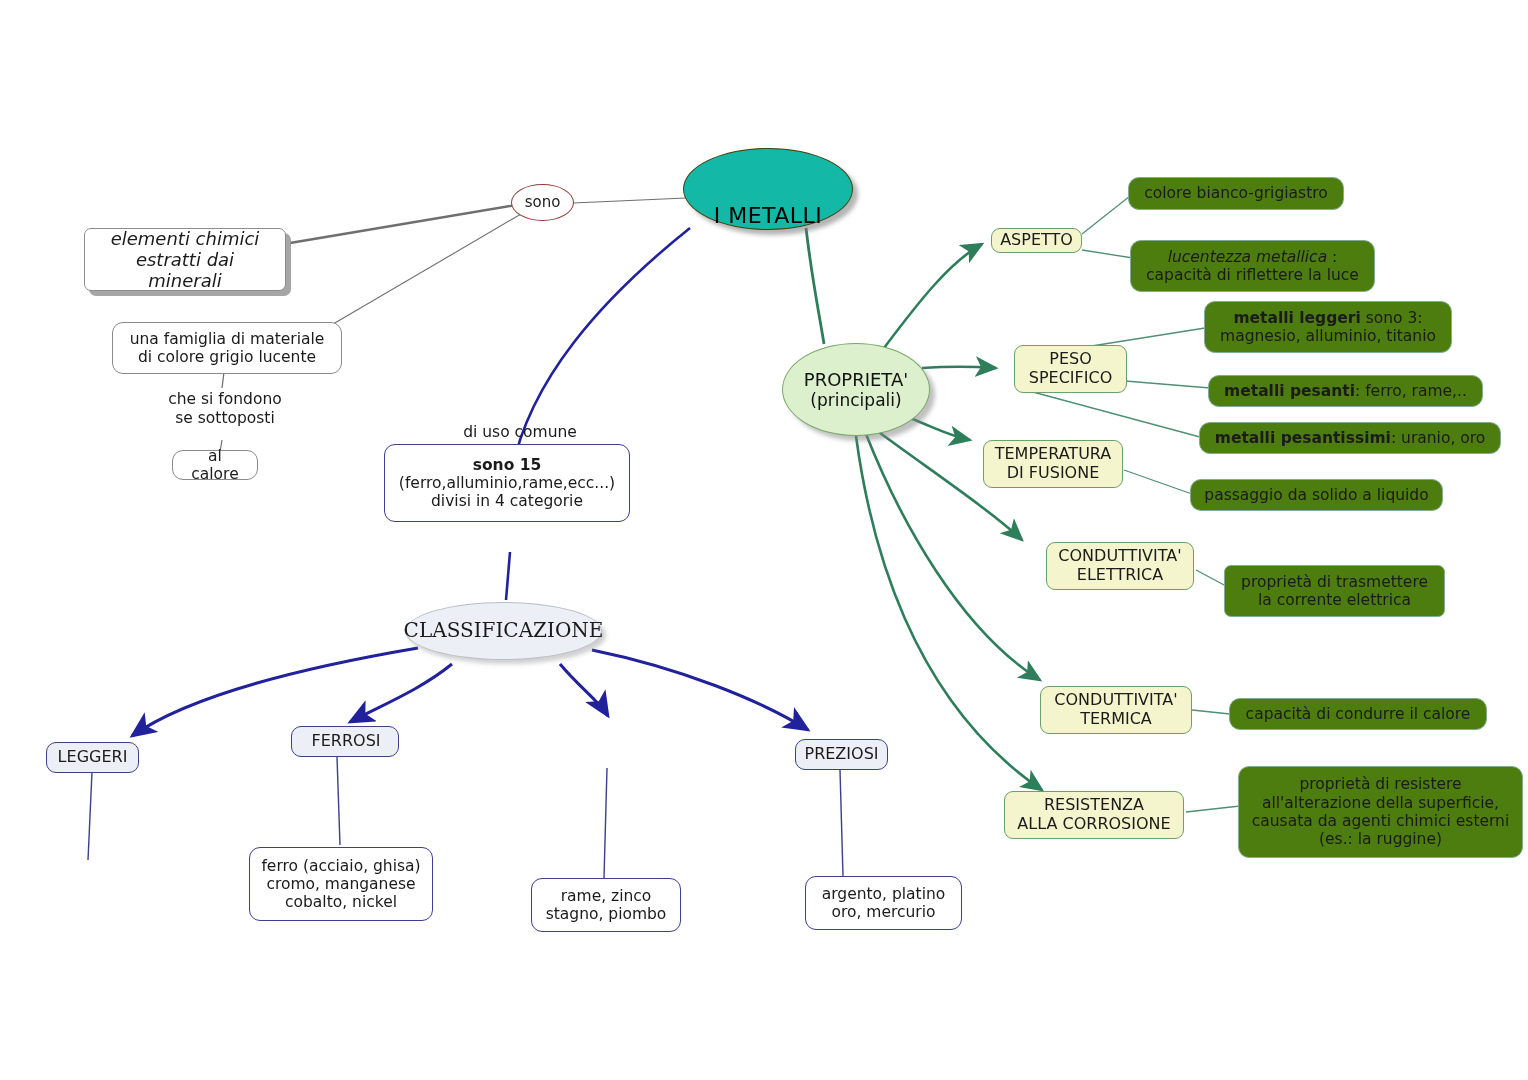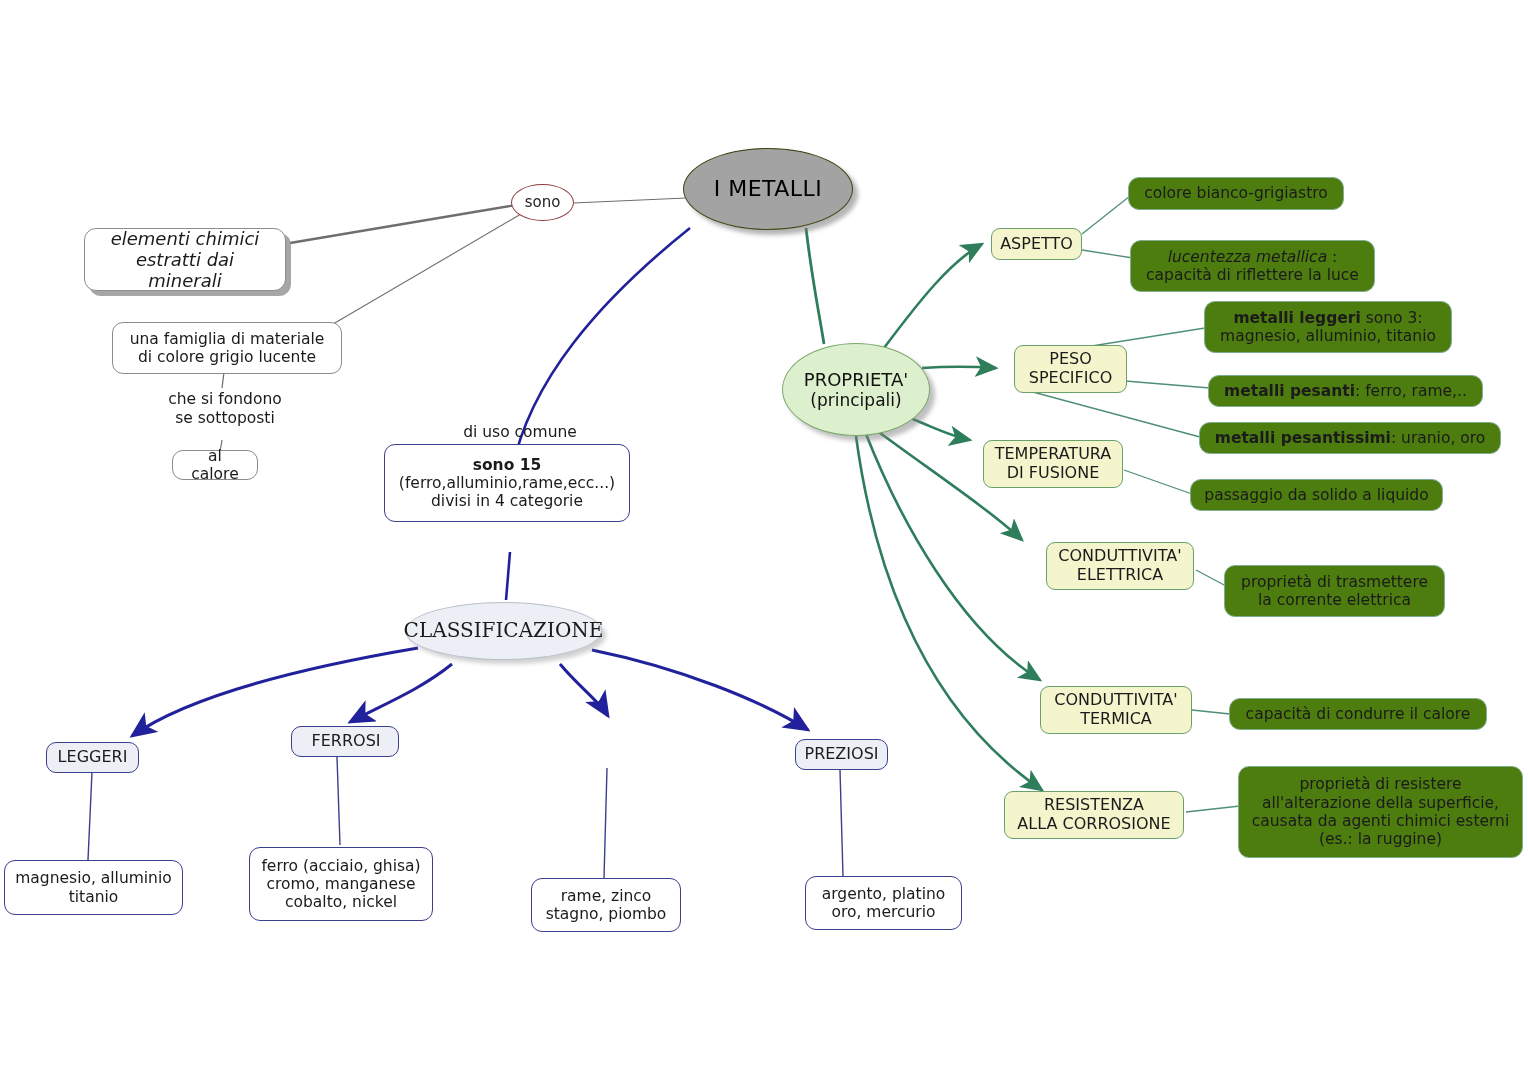--- a/index.html
+++ b/index.html
@@ -32,26 +32,27 @@
     justify-content: center;
     text-align: center;
     line-height: 1.18;
     color: #1b1b1b;
     z-index: 3;
   }
 
   
   .ellipse-main {
     border-radius: 50%;
-    background: #a3a3a3;
+    background: #14b8a6;
     border: 1.6px solid #44430f;
     box-shadow: 5px 5px 4px rgba(120,120,120,.55);
     font-size: 22px;
     letter-spacing: .5px;
     color: #000;
+    align-items: flex-end;
   }
   
   .ellipse-green {
     border-radius: 50%;
     background: #ddf0cd;
     border: 1.6px solid #79a86a;
     box-shadow: 5px 5px 4px rgba(130,130,130,.5);
     font-size: 18px;
     flex-direction: column;
     color: #111;
@@ -113,21 +114,21 @@
     background: #ffffff;
     border: 1.2px solid #8b8b8b;
     border-radius: 11px;
     font-size: 15.5px;
     padding: 6px 10px;
     flex-direction: column;
   }
   .box-shadow-sharp {
     background: #ffffff;
     border: 1.6px solid #8d8d8d;
-    border-radius: 12px;
+    border-radius: 7px;
     box-shadow: 5px 5px 0 rgba(150,150,150,.85);
     font-style: italic;
     font-size: 18px;
     padding: 7px 12px;
     flex-direction: column;
   }
 
   .plain-text {
     position: absolute;
     text-align: center;
@@ -253,24 +254,20 @@
   </div>
 
   <div class="node ellipse-green" style="left:782px; top:343px; width:148px; height:93px;">
     <span class="ln">PROPRIETA'</span>
     <span class="ln sub">(principali)</span>
   </div>
 
   <div class="node box-blue" style="left:46px; top:742px; width:93px; height:31px;">
     <span>LEGGERI</span>
   </div>
-  <div class="node box-white-blue" style="left:4px; top:860px; width:179px; height:55px;">
-    <span class="ln">magnesio, alluminio</span>
-    <span class="ln">titanio</span>
-  </div>
 
   <div class="node box-blue" style="left:291px; top:726px; width:108px; height:31px;padding-left:12px;">
     <span>FERROSI</span>
   </div>
   <div class="node box-white-blue" style="left:249px; top:847px; width:184px; height:74px;">
     <span class="ln">ferro (acciaio, ghisa)</span>
     <span class="ln">cromo, manganese</span>
     <span class="ln">cobalto, nickel</span>
   </div>
 
@@ -280,21 +277,21 @@
   </div>
 
   <div class="node box-blue" style="left:795px; top:739px; width:93px; height:31px;">
     <span>PREZIOSI</span>
   </div>
   <div class="node box-white-blue" style="left:805px; top:876px; width:157px; height:54px;">
     <span class="ln">argento, platino</span>
     <span class="ln">oro, mercurio</span>
   </div>
 
-  <div class="node box-yellow" style="left:991px; top:228px; width:91px; height:32px;">
+  <div class="node box-yellow" style="left:991px; top:228px; width:91px; height:25px;">
     <span>ASPETTO</span>
   </div>
   <div class="node box-white-green" style="left:1128px; top:177px; width:216px; height:33px;">
     <span>colore bianco-grigiastro</span>
   </div>
   <div class="node box-white-green" style="left:1130px; top:240px; width:245px; height:52px;">
     <span class="ln"><em class="ital">lucentezza metallica</em><span> :</span></span>
     <span class="ln">capacità di riflettere la luce</span>
   </div>
 
@@ -318,21 +315,21 @@
     <span class="ln">DI FUSIONE</span>
   </div>
   <div class="node box-white-green" style="left:1190px; top:479px; width:253px; height:32px;">
     <span>passaggio da solido a liquido</span>
   </div>
 
   <div class="node box-yellow" style="left:1046px; top:542px; width:148px; height:48px;">
     <span class="ln">CONDUTTIVITA'</span>
     <span class="ln">ELETTRICA</span>
   </div>
-  <div class="node box-white-green" style="left:1224px; top:565px; width:221px; height:52px;">
+  <div class="node box-white-green" style="left:1224px; top:565px; width:221px; height:52px;border-radius:7px;">
     <span class="ln">proprietà di trasmettere</span>
     <span class="ln">la corrente elettrica</span>
   </div>
 
   <div class="node box-yellow" style="left:1040px; top:686px; width:152px; height:48px;">
     <span class="ln">CONDUTTIVITA'</span>
     <span class="ln">TERMICA</span>
   </div>
   <div class="node box-white-green" style="left:1229px; top:698px; width:258px; height:32px;">
     <span>capacità di condurre il calore</span>

